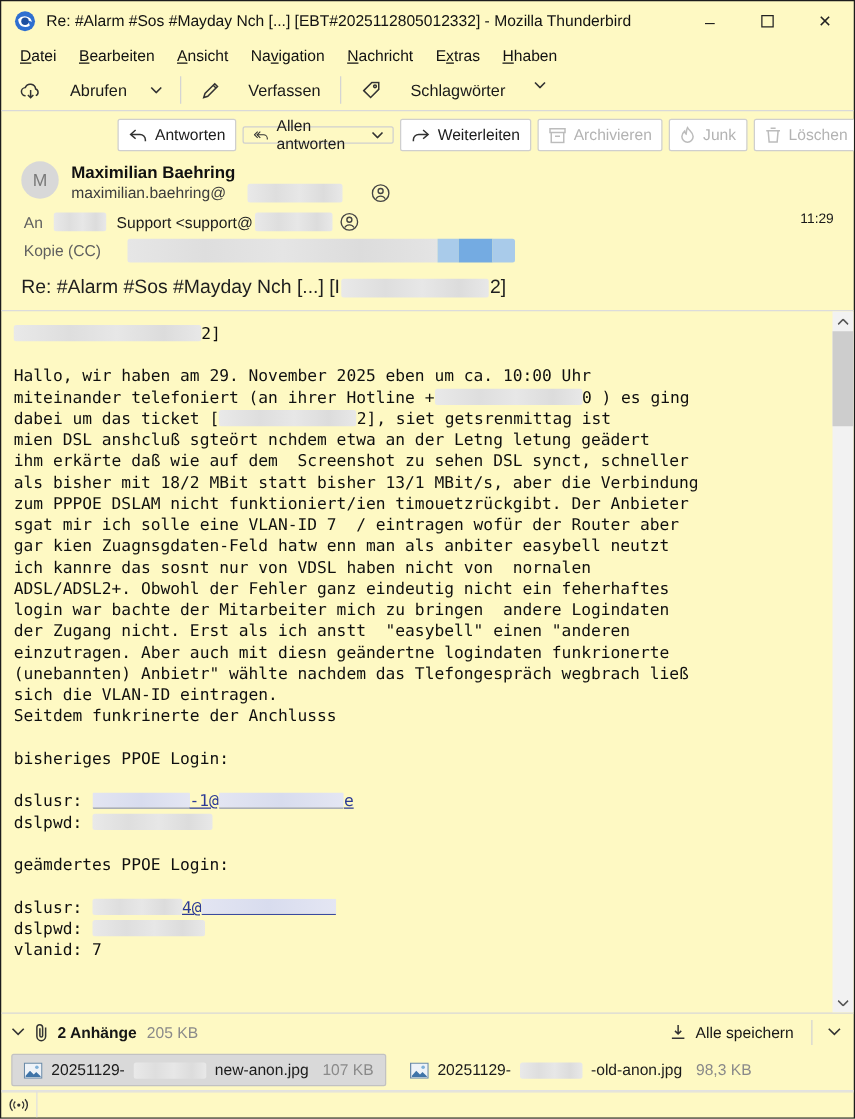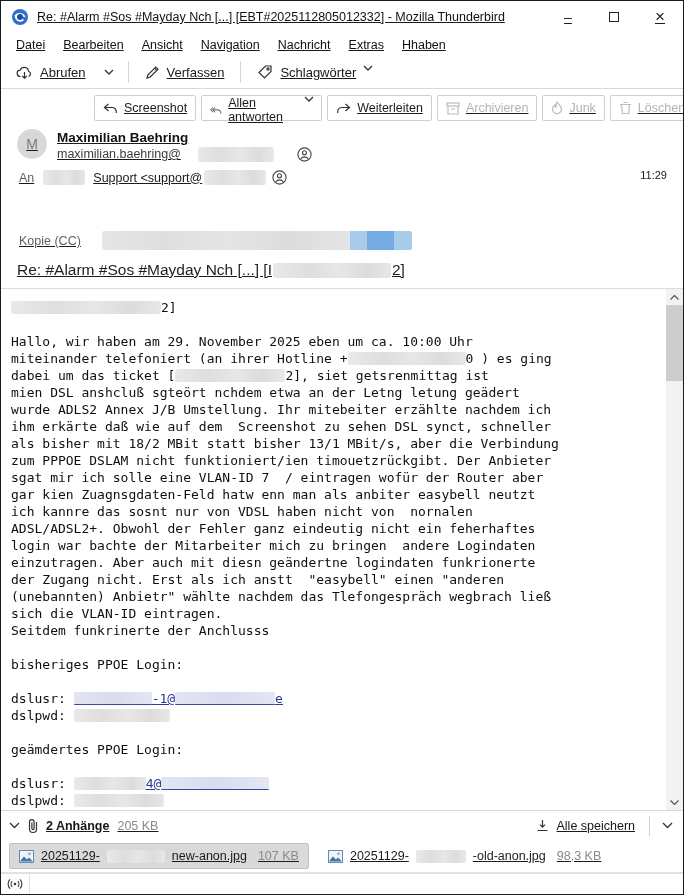--- a/index.html
+++ b/index.html
@@ -1,60 +1,60 @@
 <!DOCTYPE html>
 <html><head>
 <meta charset="utf-8">
 <style>
   * { margin:0; padding:0; box-sizing:border-box; }
   html,body { background:#cfcfcf; }
   .window {
     width:684px; height:895px; margin:0 auto;
-    background:#ffffff; border:1px solid #1c1c1c;
+    background:#fef9c3; border:1px solid #1c1c1c;
     display:flex; flex-direction:column;
     font-family:"Liberation Sans","DejaVu Sans",sans-serif;
-    color:#1b1b1b; overflow:hidden; position:relative;text-decoration:underline;
+    color:#1b1b1b; overflow:hidden; position:relative;
   }
   
   .titlebar { height:32px; display:flex; align-items:center; flex:0 0 auto; }
   .tb-icon { width:18px; height:18px; margin:0 8px 0 10px; flex:0 0 auto; }
   .tb-title { font-size:12.5px; color:#111; white-space:nowrap; overflow:hidden; }
   .tb-controls { margin-left:auto; display:flex; height:100%; }
   .tb-btn { width:46px; height:100%; display:flex; align-items:center; justify-content:center; font-size:14px; color:#222; cursor:default; }
   .tb-max-box { width:10px; height:10px; border:1px solid #222; display:inline-block; }
   .tb-close { font-size:17px; }
   
   .menubar { height:23px; display:flex; align-items:center; padding-left:6px; flex:0 0 auto; }
   .menu-item { font-size:12.5px; padding:2px 9px; color:#111; }
   .menu-item u { text-decoration:underline; }
   
   .toolbar { height:33px; display:flex; align-items:center; padding-left:6px; gap:2px; border-bottom:1px solid #d9d9d9; flex:0 0 auto; }
-  .tool-btn { display:flex; align-items:flex-start; gap:7px; font-size:13px; padding:5px 9px; color:#191919; }
+  .tool-btn { display:flex; align-items:flex-start; gap:23px; font-size:13px; padding:5px 9px; color:#191919; }
   .tool-chevron { padding:5px 7px; display:flex; align-items:center; }
   .tool-sep { width:1px; height:22px; background:#d4d4d4; margin:0 5px; }
   svg.ic { display:block; }
   
   .msg-header { flex:0 0 auto; padding:6px 6px 0 6px; }
   .action-row { display:flex; align-items:center; gap:5px; padding-left:87px; padding-right:2px; }
   .act-btn { display:flex; align-items:center; gap:6px; border:1px solid #cfcfcf; border-radius:2px; background:#fff; font-size:12.5px; padding:4px 8px; height:26px; color:#1b1b1b; }
-  .act-group { display:flex; align-items:flex-start; border:1px solid #cfcfcf; border-radius:2px; height:26px; }
+  .act-group { display:flex; align-items:center; border:1px solid #cfcfcf; border-radius:2px; height:14px; }
   .act-group .g-main { display:flex; align-items:center; gap:6px; font-size:12.5px; padding:0 8px; }
   .act-group .g-div { width:1px; background:#cfcfcf; }
   .act-group .g-chev { display:flex; align-items:center; padding:0 7px; }
   .act-btn.disabled { color:#b3b3b3; }
   .act-btn.disabled svg { stroke:#bcbcbc; }
   
   .sender-row { display:flex; align-items:flex-start; padding:8px 10px 2px 10px; }
   .avatar { width:30px; height:30px; border-radius:50%; background:#d8d8d8; color:#7a7a7a; font-size:14px; display:flex; align-items:center; justify-content:center; margin-right:10px; flex:0 0 auto; }
   .sender-name { font-size:13.5px; font-weight:bold; color:#111; line-height:17px; }
   .sender-email { font-size:12.5px; color:#3c3c3c; line-height:17px; display:flex; align-items:center; gap:17px; }
   .addr-row { display:flex; align-items:center; padding:5px 10px 2px 12px; font-size:12.5px; position:relative; }
   .addr-label { color:#5f5f5f; margin-right:9px; }
   .addr-time { position:absolute; right:10px; top:4px; color:#191919; font-size:11px; }
-  .cc-row { display:flex; align-items:center; padding:4px 10px 4px 12px; font-size:12.5px;margin-top:40px; }
+  .cc-row { display:flex; align-items:center; padding:4px 10px 4px 12px; font-size:12.5px; }
   .cc-bar { display:flex; height:19px; margin-left:12px; }
   .cc-seg { height:19px; }
   .subject { font-size:15.5px; color:#1f1f1f; padding:7px 10px 9px 10px; display:flex; align-items:center; }
   
   .blur { display:inline-block; height:13px; border-radius:2px; vertical-align:-2px;
           background:linear-gradient(90deg,#e9e9e9 0%,#dedede 30%,#e7e7e7 55%,#dcdcdc 80%,#e8e8e8 100%); }
   .blur.tall { height:15px; }
   .blur-link { background:linear-gradient(90deg,#e3e5f2,#d8dcee,#e4e6f3); border-bottom:1px solid #3a4aa0; border-radius:1px; }
   .link-text { color:#2b3a96; text-decoration:underline; }
   
@@ -145,21 +145,21 @@
     </div>
   </div>
 
   <div class="msg-header">
     <div class="action-row">
       <div class="act-btn">
         <svg class="ic" width="15" height="11" viewBox="0 0 15 11" fill="none" stroke="#333" stroke-width="1.2">
           <path d="M5.5 1L1.5 4.5 5.5 8"></path>
             <path d="M1.8 4.5h7.2a4.3 4.3 0 0 1 4.3 4.3V10"></path>
         </svg>
-        <span>Screenshot</span>
+        <span>Antworten</span>
       </div>
       <div class="act-group">
         <div class="g-main">
           <svg class="ic" width="17" height="11" viewBox="0 0 17 11" fill="none" stroke="#333" stroke-width="1.2">
             <path d="M4.5 1L.8 4.5 4.5 8"></path>
               <path d="M7.5 1L3.8 4.5 7.5 8"></path>
               <path d="M4 4.5h7.2a4.3 4.3 0 0 1 4.3 4.3V10"></path>
           </svg>
           <span>Allen antworten</span>
         </div>
@@ -247,31 +247,30 @@
   </div>
 
   <div class="body-wrap">
     <div class="body-text" id="body-lines">
         <div class="bline"><span class="blur" style="width: 150px;"></span><span>2]</span></div>
         <div class="bline"></div>
         <div class="bline">Hallo, wir haben am 29. November 2025 eben um ca. 10:00 Uhr</div>
         <div class="bline"><span>miteinander telefoniert (an ihrer Hotline +</span><span class="blur" style="width: 118px;"></span><span>0 ) es ging</span></div>
         <div class="bline"><span>dabei um das ticket [</span><span class="blur" style="width: 110px;"></span><span>2], siet getsrenmittag ist</span></div>
         <div class="bline">mien DSL anshcluß sgteört nchdem etwa an der Letng letung geädert</div>
-        <div class="bline">wurde ADLS2 Annex J/B Umstellung. Ihr mitebeiter erzählte nachdem ich</div>
         <div class="bline">ihm erkärte daß wie auf dem  Screenshot zu sehen DSL synct, schneller</div>
         <div class="bline">als bisher mit 18/2 MBit statt bisher 13/1 MBit/s, aber die Verbindung</div>
         <div class="bline">zum PPPOE DSLAM nicht funktioniert/ien timouetzrückgibt. Der Anbieter</div>
         <div class="bline">sgat mir ich solle eine VLAN-ID 7  / eintragen wofür der Router aber</div>
         <div class="bline">gar kien Zuagnsgdaten-Feld hatw enn man als anbiter easybell neutzt</div>
         <div class="bline">ich kannre das sosnt nur von VDSL haben nicht von  nornalen</div>
         <div class="bline">ADSL/ADSL2+. Obwohl der Fehler ganz eindeutig nicht ein feherhaftes</div>
         <div class="bline">login war bachte der Mitarbeiter mich zu bringen  andere Logindaten</div>
+        <div class="bline">der Zugang nicht. Erst als ich anstt  "easybell" einen "anderen</div>
         <div class="bline">einzutragen. Aber auch mit diesn geändertne logindaten funkrionerte</div>
-        <div class="bline">der Zugang nicht. Erst als ich anstt  "easybell" einen "anderen</div>
         <div class="bline">(unebannten) Anbietr" wählte nachdem das Tlefongespräch wegbrach ließ</div>
         <div class="bline">sich die VLAN-ID eintragen.</div>
         <div class="bline">Seitdem funkrinerte der Anchlusss</div>
         <div class="bline"></div>
         <div class="bline">bisheriges PPOE Login:</div>
         <div class="bline"></div>
         <div class="bline"><span>dslusr: </span><span class="blur blur-link" style="width: 78px;"></span><span class="link-text">-1@</span><span class="blur blur-link" style="width: 100px;"></span><span class="link-text">e</span></div>
         <div class="bline"><span>dslpwd: </span><span class="blur" style="width: 96px;"></span></div>
         <div class="bline"></div>
         <div class="bline">geämdertes PPOE Login:</div>

